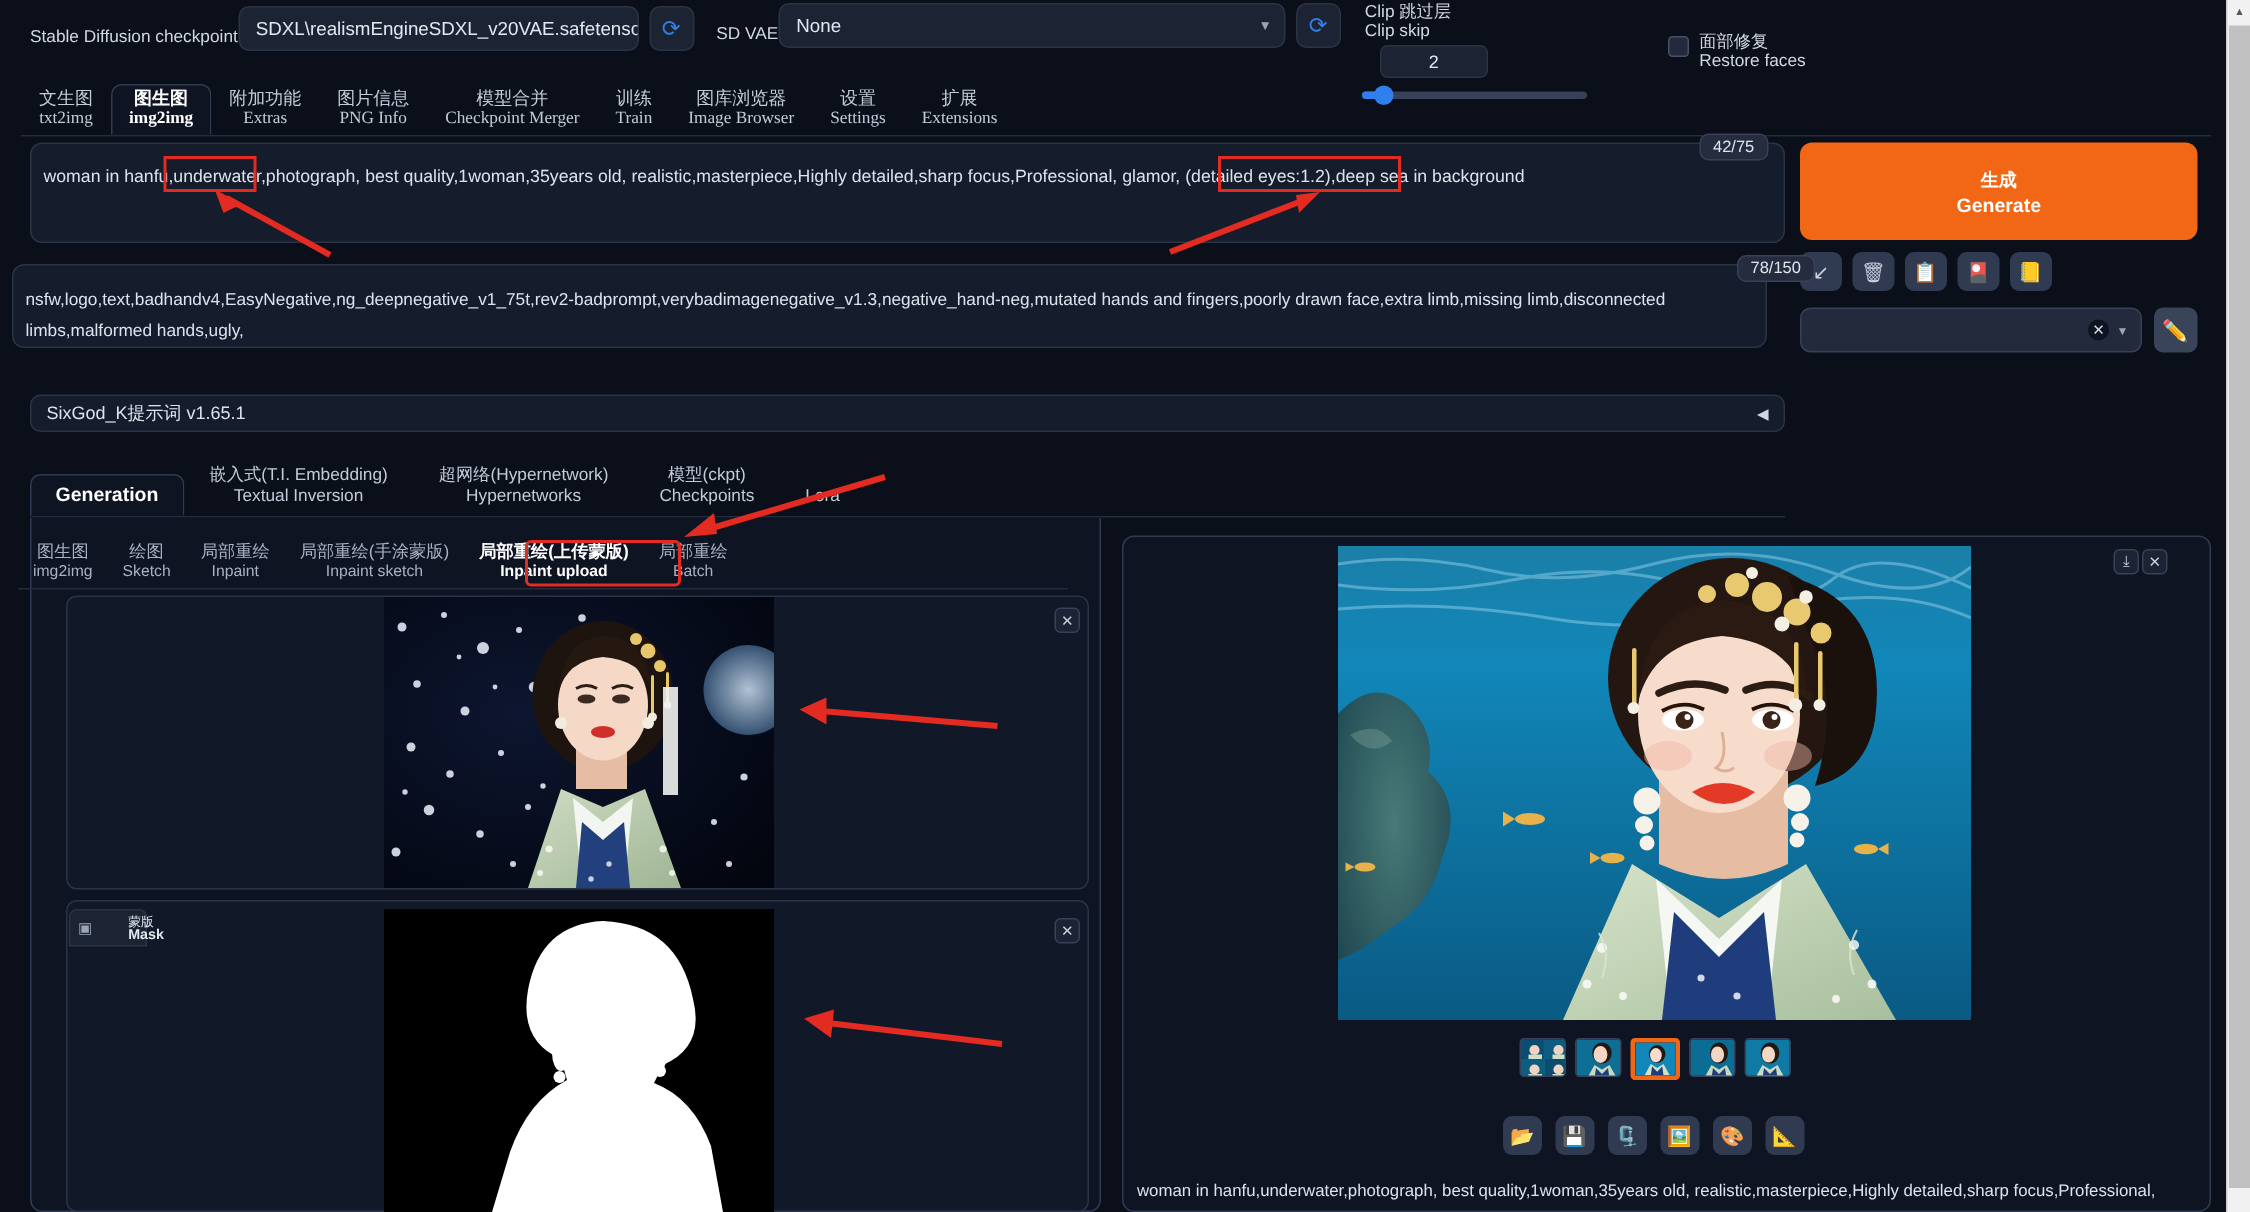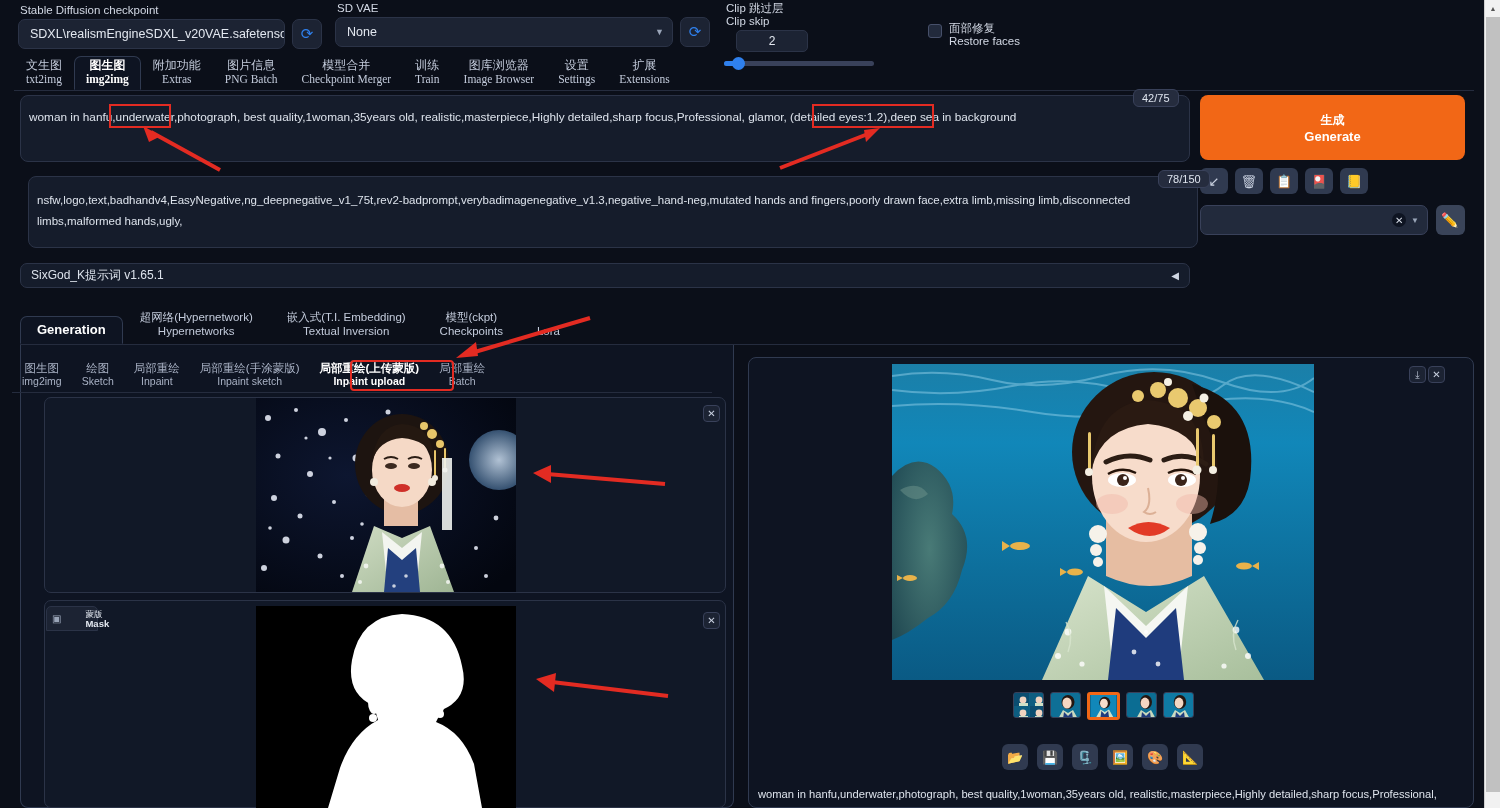--- a/index.html
+++ b/index.html
@@ -11,21 +11,21 @@
     overflow: hidden;
   }
   body { position: relative; }
 
   
   .topbar {
     position: absolute; left: 0; top: 0; width: 1478px; height: 56px;
     background: #0b0f19;
     display: flex; align-items: flex-start; padding: 2px 0 0 18px;
   }
-  .ctrl-group { display: flex; flex-direction: column; }
+  .ctrl-group { display: flex; flex-direction: row; align-items: flex-end; }
   .ctrl-label {
     font-size: 11.5px; color: #d2d8e4; line-height: 13px;
     padding-left: 2px; margin-bottom: 2px; white-space: nowrap;
   }
   .ctrl-label .cn { display:block; }
   .select-box {
     height: 30px; background: #1c2333; border: 1px solid #2b3347;
     border-radius: 7px; display: flex; align-items: center;
     padding: 0 8px 0 11px; font-size: 12.5px; color: #e3e8f0;
     position: relative; white-space: nowrap; overflow: hidden;
@@ -91,21 +91,21 @@
   
   .prompt-wrap {
     position: absolute; left: 20px; top: 95px; width: 1170px; height: 67px;
     background: #151c2b; border: 1px solid #2b3347; border-radius: 8px;
   }
   .prompt-text {
     position: absolute; left: 8px; top: 13px; right: 10px;
     font-size: 11.8px; color: #dde3ec; line-height: 16px; white-space: nowrap;
   }
   .neg-wrap {
-    position: absolute; left: 28px; top: 176px; width: 1170px; height: 72px;
+    position: absolute; left: 8px; top: 176px; width: 1170px; height: 56px;
     background: #151c2b; border: 1px solid #2b3347; border-radius: 8px;
   }
   .neg-text {
     position: absolute; left: 8px; top: 13px; right: 14px;
     font-size: 11.5px; color: #dde3ec; line-height: 21px;
   }
   .token-badge {
     position: absolute; background: #252c3e; border: 1px solid #39415a;
     border-radius: 6px; font-size: 11px; color: #dfe5ef;
     padding: 2px 8px; z-index: 5;
@@ -333,21 +333,21 @@
   <div class="mtab active">
     <span class="cn">图生图</span>
     <span>img2img</span>
   </div>
   <div class="mtab">
     <span class="cn">附加功能</span>
     <span>Extras</span>
   </div>
   <div class="mtab">
     <span class="cn">图片信息</span>
-    <span>PNG Batch</span>
+    <span>PNG Info</span>
   </div>
   <div class="mtab">
     <span class="cn">模型合并</span>
     <span>Checkpoint Merger</span>
   </div>
   <div class="mtab">
     <span class="cn">训练</span>
     <span>Train</span>
   </div>
   <div class="mtab">
@@ -423,26 +423,26 @@
 <div class="accordion">
   <span>SixGod_K提示词 v1.65.1</span>
   <span class="tri">◀</span>
 </div>
 
 <div class="gentabs">
   <div class="gtab active">
     <span>Generation</span>
   </div>
   <div class="gtab">
+    <span class="cn">嵌入式(T.I. Embedding)</span>
+    <span>Textual Inversion</span>
+  </div>
+  <div class="gtab">
     <span class="cn">超网络(Hypernetwork)</span>
     <span>Hypernetworks</span>
-  </div>
-  <div class="gtab">
-    <span class="cn">嵌入式(T.I. Embedding)</span>
-    <span>Textual Inversion</span>
   </div>
   <div class="gtab">
     <span class="cn">模型(ckpt)</span>
     <span>Checkpoints</span>
   </div>
   <div class="gtab">
     <span style="display:block;padding-top:6px;">Lora</span>
   </div>
 </div>
 

